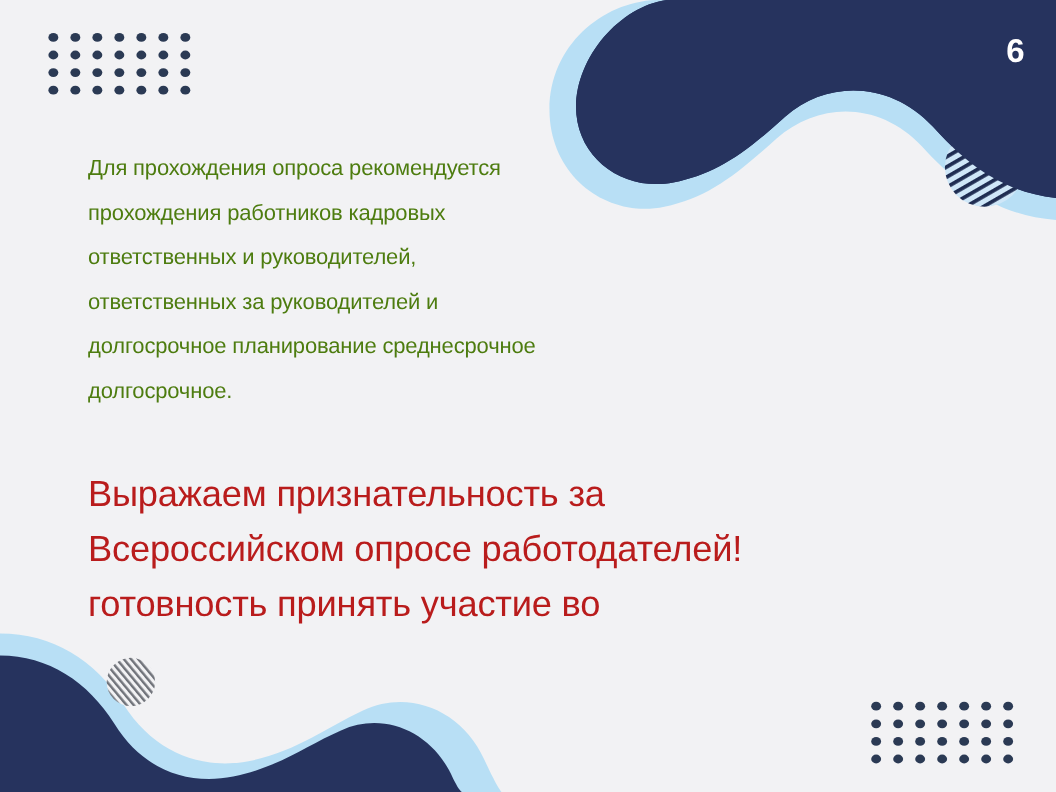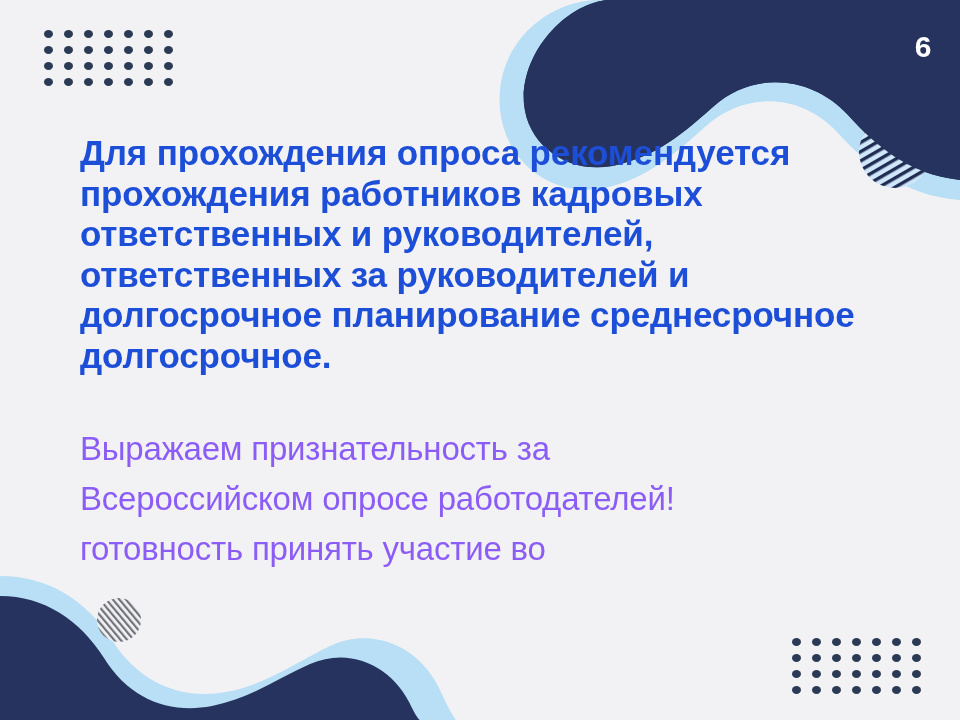--- a/index.html
+++ b/index.html
@@ -54,34 +54,33 @@
     letter-spacing: 0.5px;
     line-height: 1;
   }
 
   
   #body-text {
     position: absolute;
     left: 80px;
     top: 133px;
     width: 740px;
-    font-size: 35px;
+    font-size: 20px;
     line-height: 40.5px;
-    color: #1d4ed8;
+    color: #4d7c0f;
     letter-spacing: -0.15px;
-    font-weight: bold;
   }
   #accent-text {
     position: absolute;
     left: 80px;
     top: 424px;
     width: 840px;
     font-size: 33px;
     line-height: 50px;
-    color: #8b5cf6;
+    color: #b91c1c;
     letter-spacing: -0.2px;
   }
   .tline { display: block; white-space: nowrap; }
 </style>
 </head>
 <body>
 
 <div id="slide">
 
   <svg class="deco-svg" viewBox="0 0 960 720" xmlns="http://www.w3.org/2000/svg">

